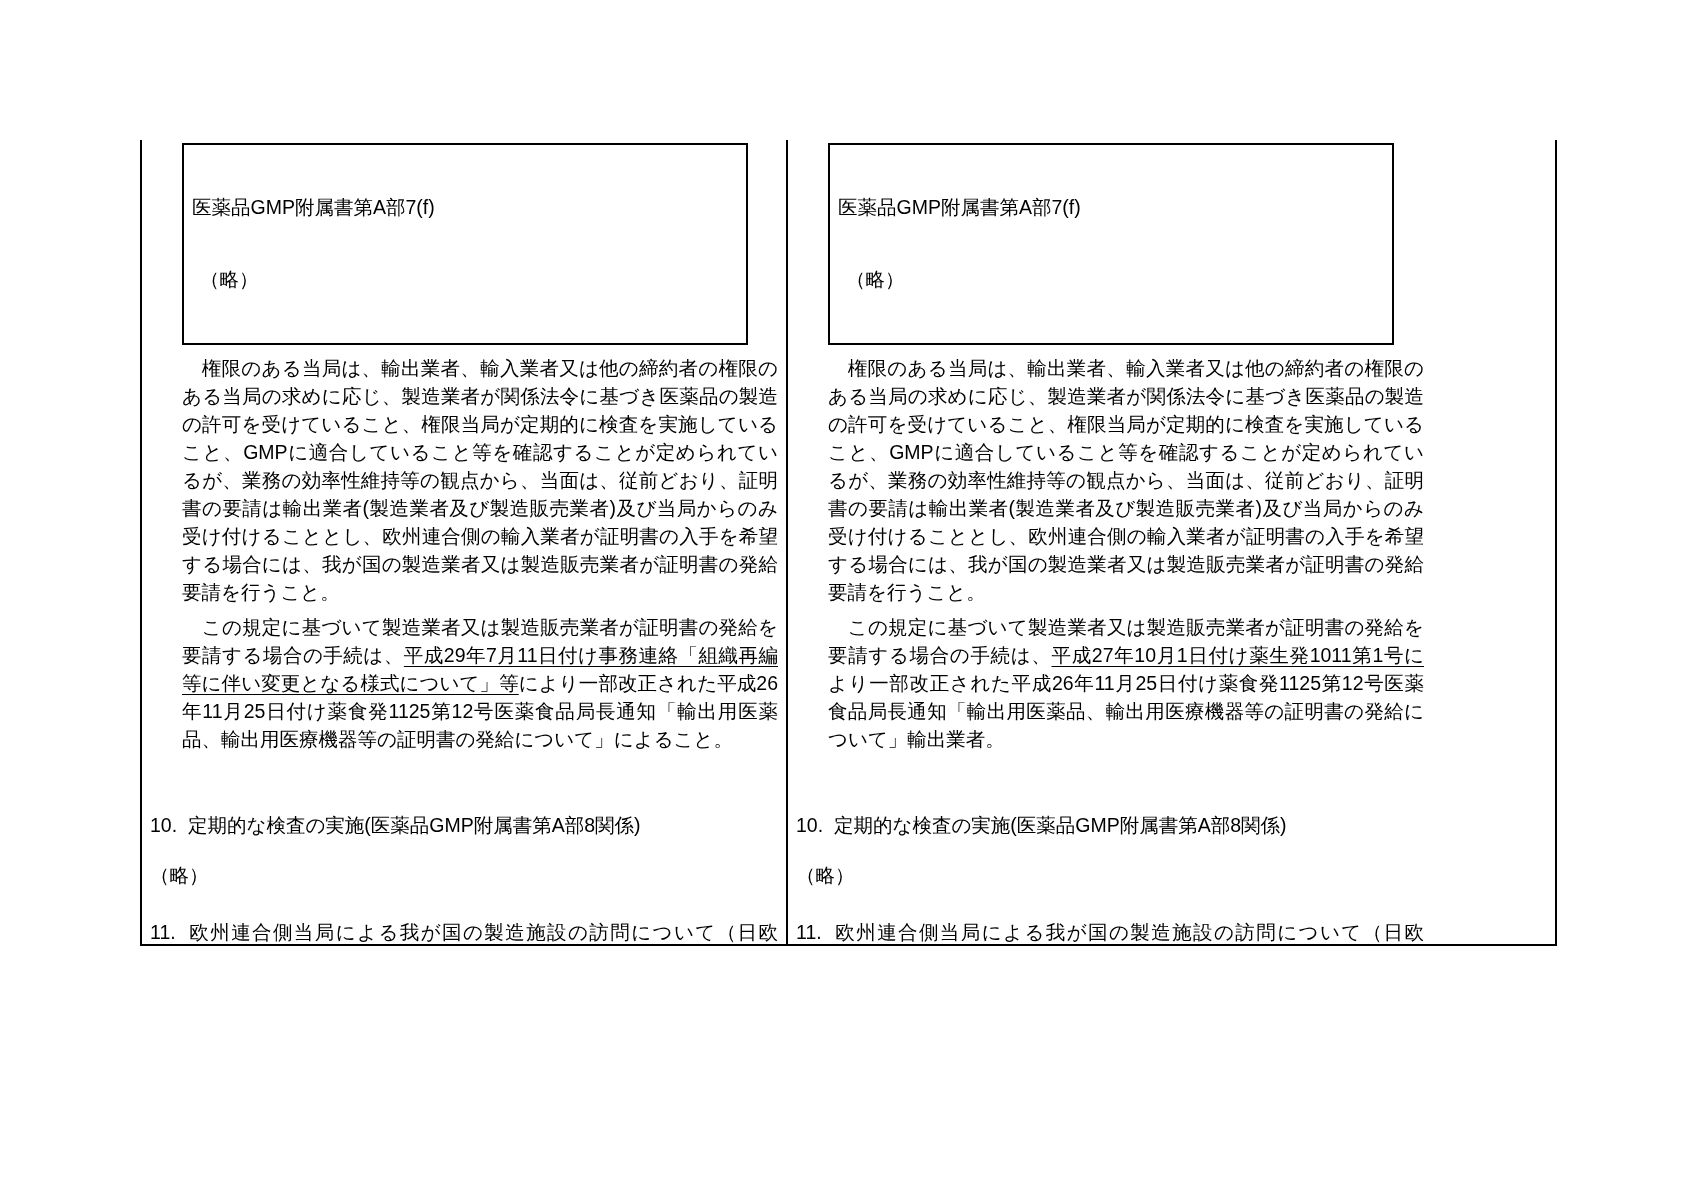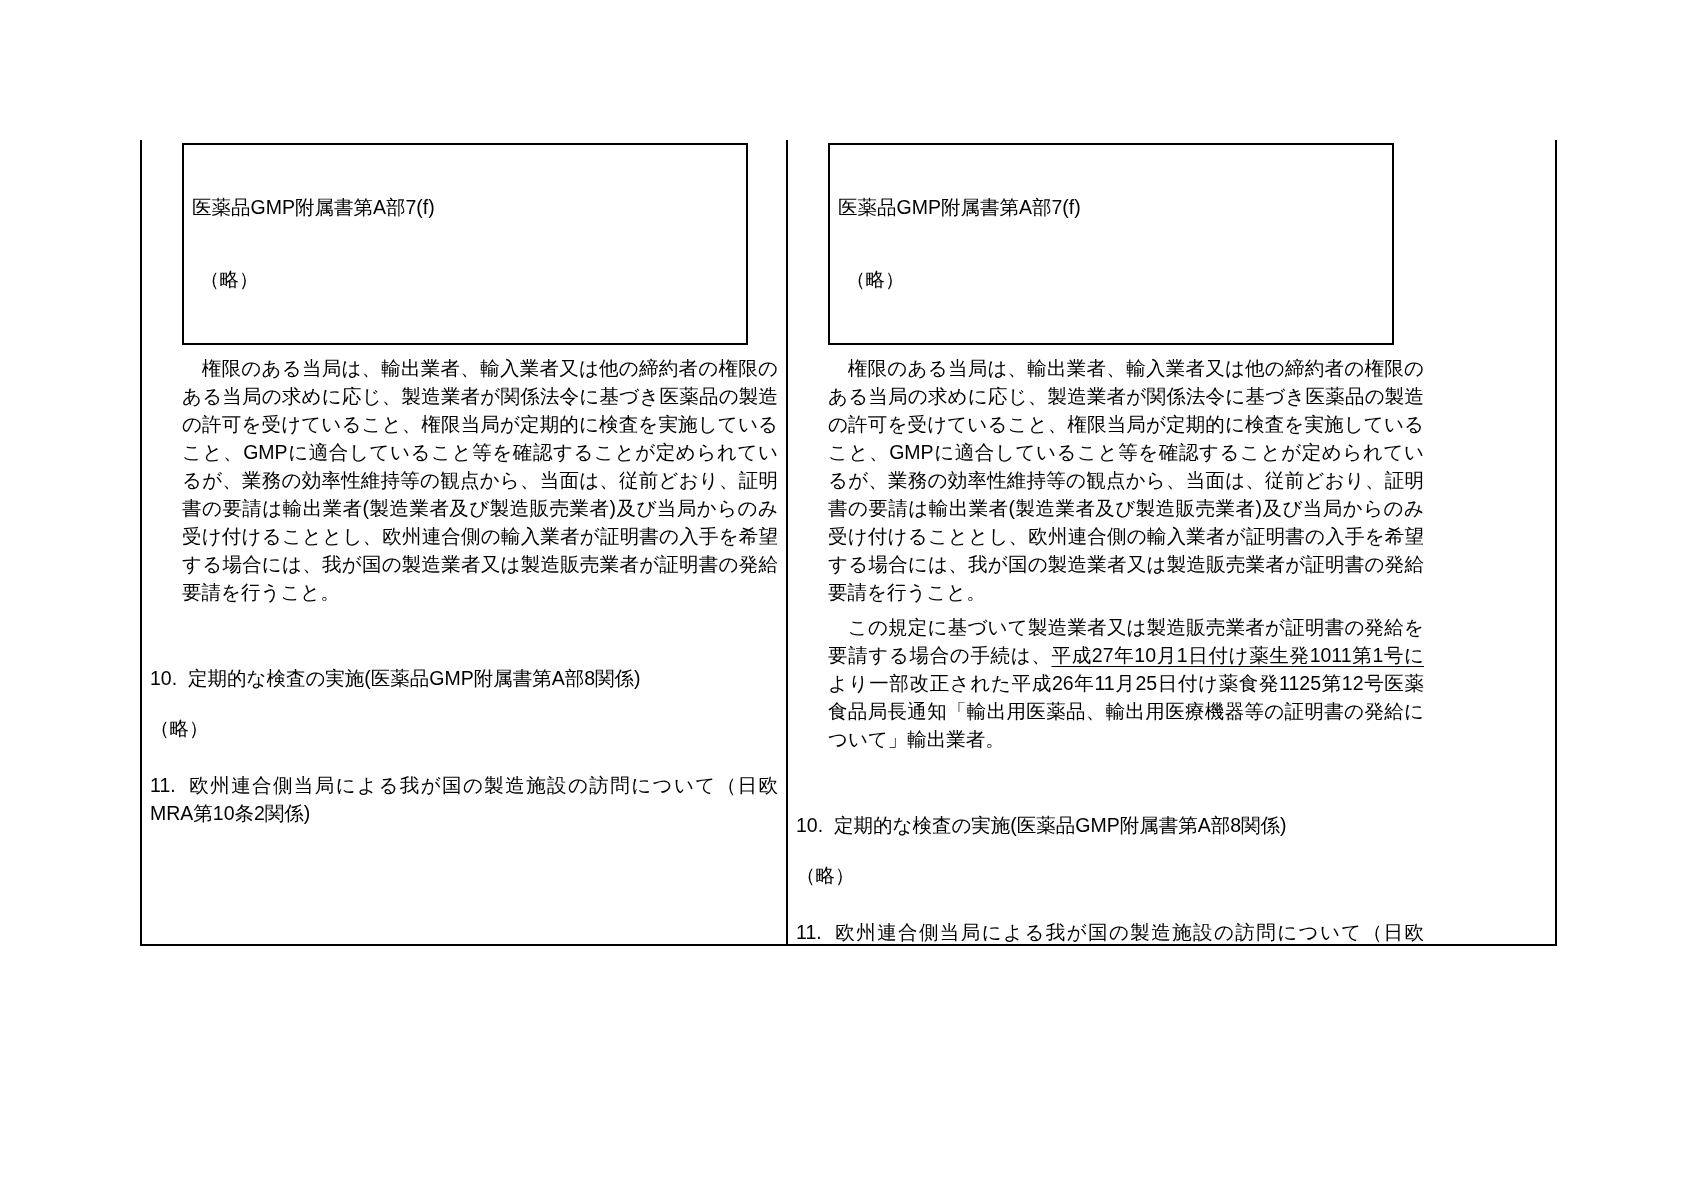--- a/index.html
+++ b/index.html
@@ -68,20 +68,21 @@
 <div class="page">
   <div class="cmp-table">
 
     <div class="cell cell-left">
       <div class="text">
         <div class="header-box">
           <div>医薬品GMP附属書第A部7(f)</div>
           <div class="box-ryaku">（略）</div>
         </div>
         <p class="para para1">　権限のある当局は、輸出業者、輸入業者又は他の締約者の権限のある当局の求めに応じ、製造業者が関係法令に基づき医薬品の製造の許可を受けていること、権限当局が定期的に検査を実施していること、GMPに適合していること等を確認することが定められているが、業務の効率性維持等の観点から、当面は、従前どおり、証明書の要請は輸出業者(製造業者及び製造販売業者)及び当局からのみ受け付けることとし、欧州連合側の輸入業者が証明書の入手を希望する場合には、我が国の製造業者又は製造販売業者が証明書の発給要請を行うこと。</p>
+        <p class="para para2"><span>　この規定に基づいて製造業者又は製造販売業者が証明書の発給を要請する場合の手続は、</span><span class="ul">平成29年7月11日付け事務連絡「組織再編等に伴い変更となる様式について」等</span><span>により一部改正された平成26年11月25日付け薬食発1125第12号医薬食品局長通知「輸出用医薬品、輸出用医療機器等の証明書の発給について」によること。</span></p>
         <p class="item10">10.  定期的な検査の実施(医薬品GMP附属書第A部8関係)</p>
         <p class="ryaku">（略）</p>
         <p class="item11">11.  欧州連合側当局による我が国の製造施設の訪問について（日欧MRA第10条2関係)</p>
 
       </div>
     </div>
 
     <div class="cell cell-right">
       <div class="text">
         <div class="header-box">

